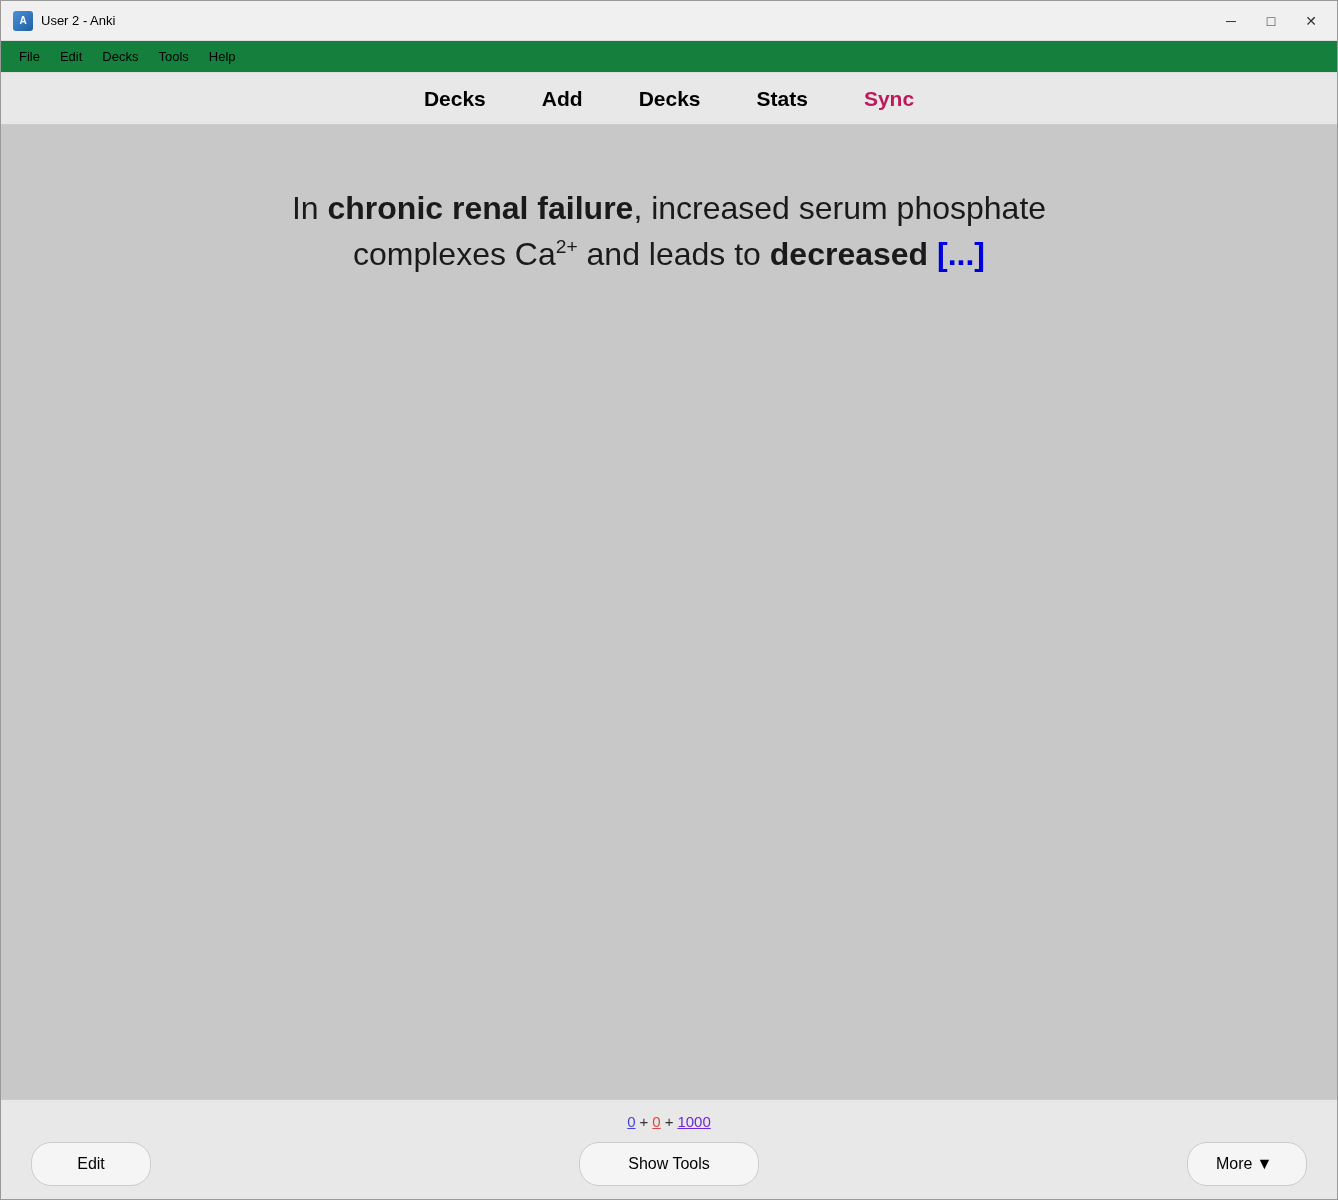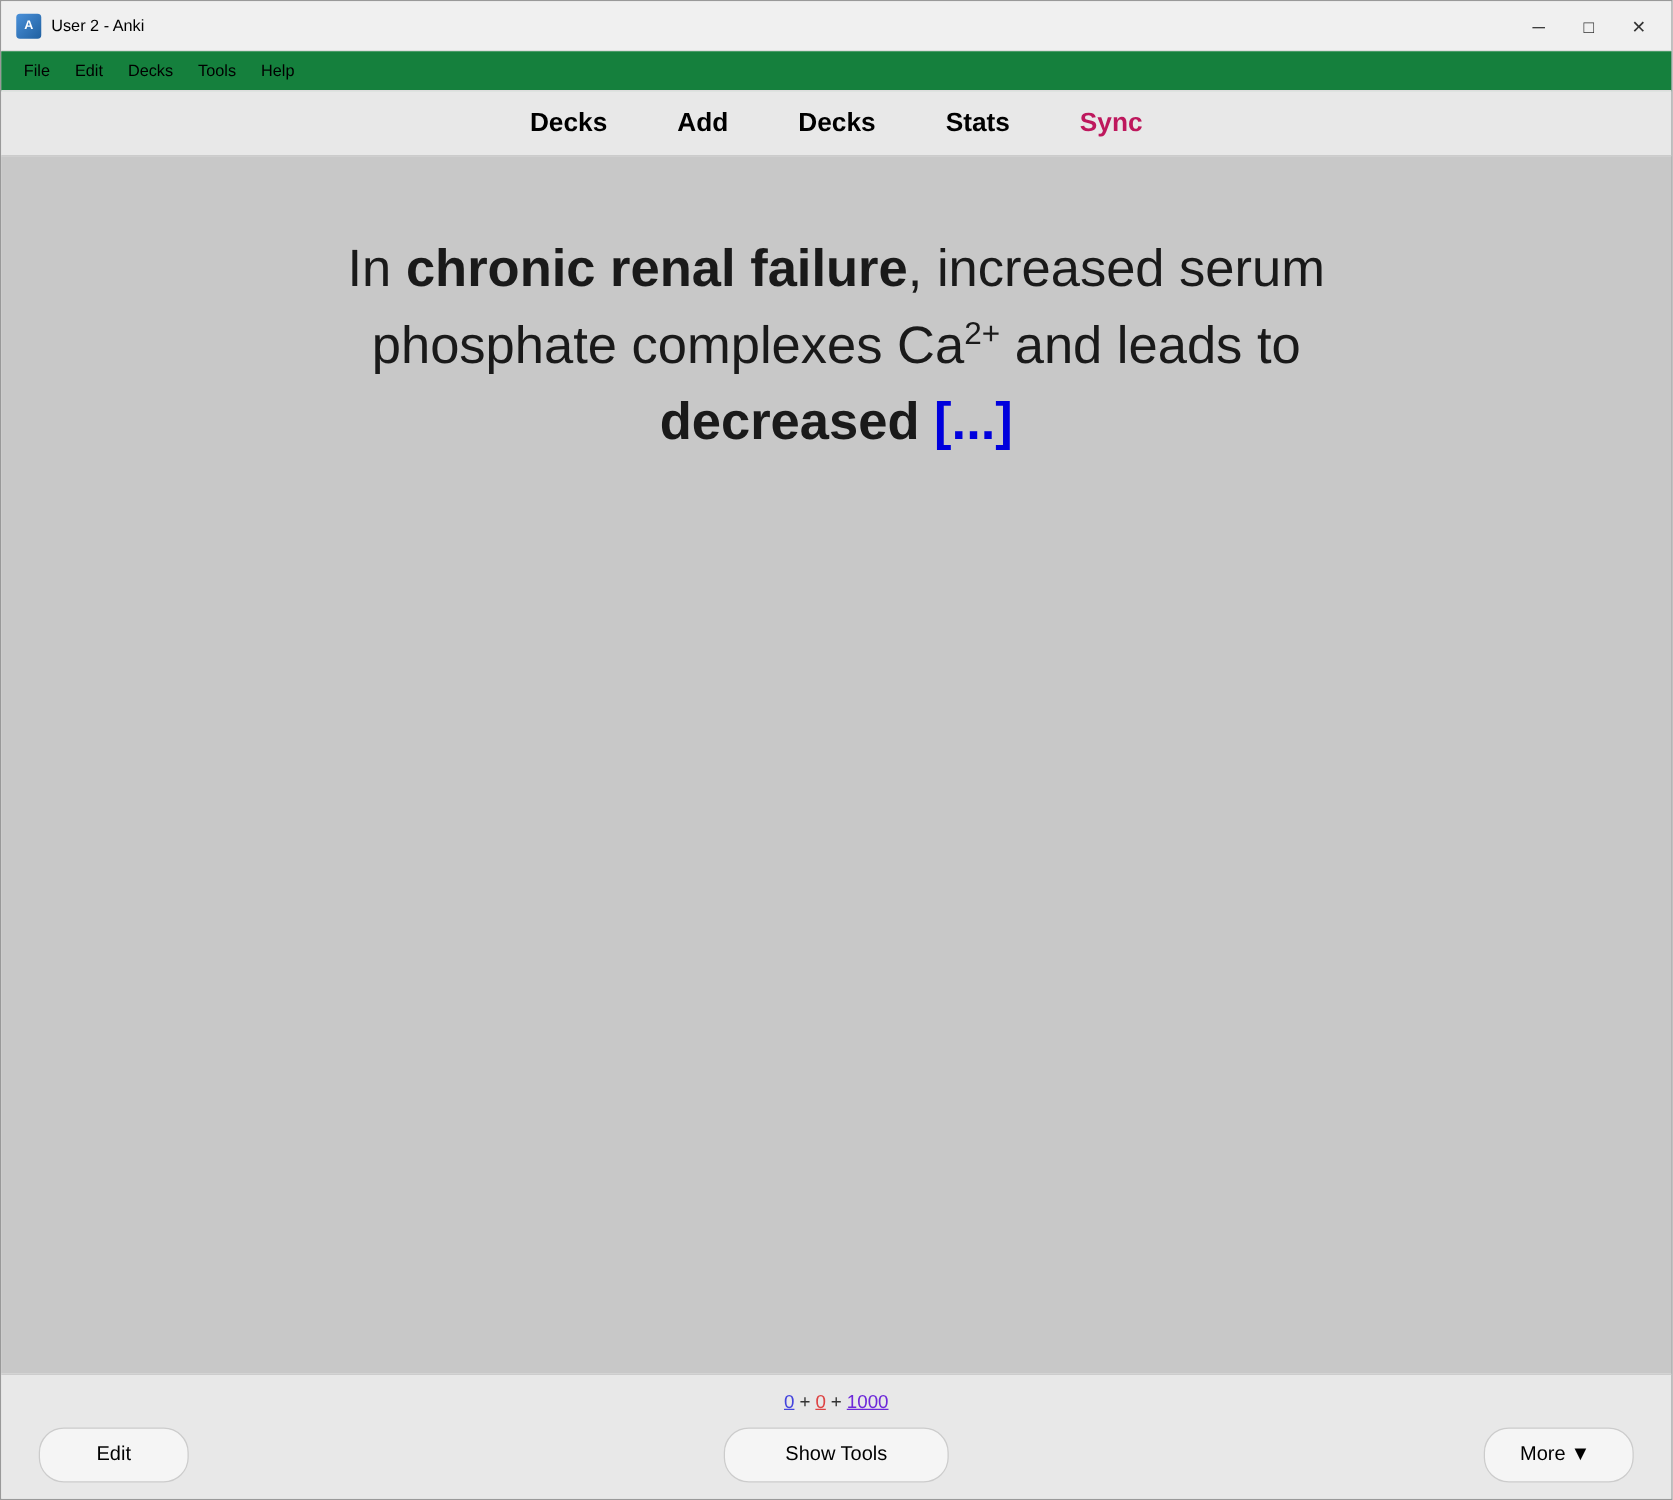--- a/index.html
+++ b/index.html
@@ -131,21 +131,21 @@
       overflow: hidden;
     }
 
     .card-content {
       text-align: center;
       max-width: 900px;
       line-height: 1.4;
     }
 
     .card-text {
-      font-size: 42px;
+      font-size: 32px;
       color: #1a1a1a;
       line-height: 1.45;
     }
 
     .card-text strong {
       font-weight: 700;
     }
 
     .card-text sup {
       font-size: 0.6em;

